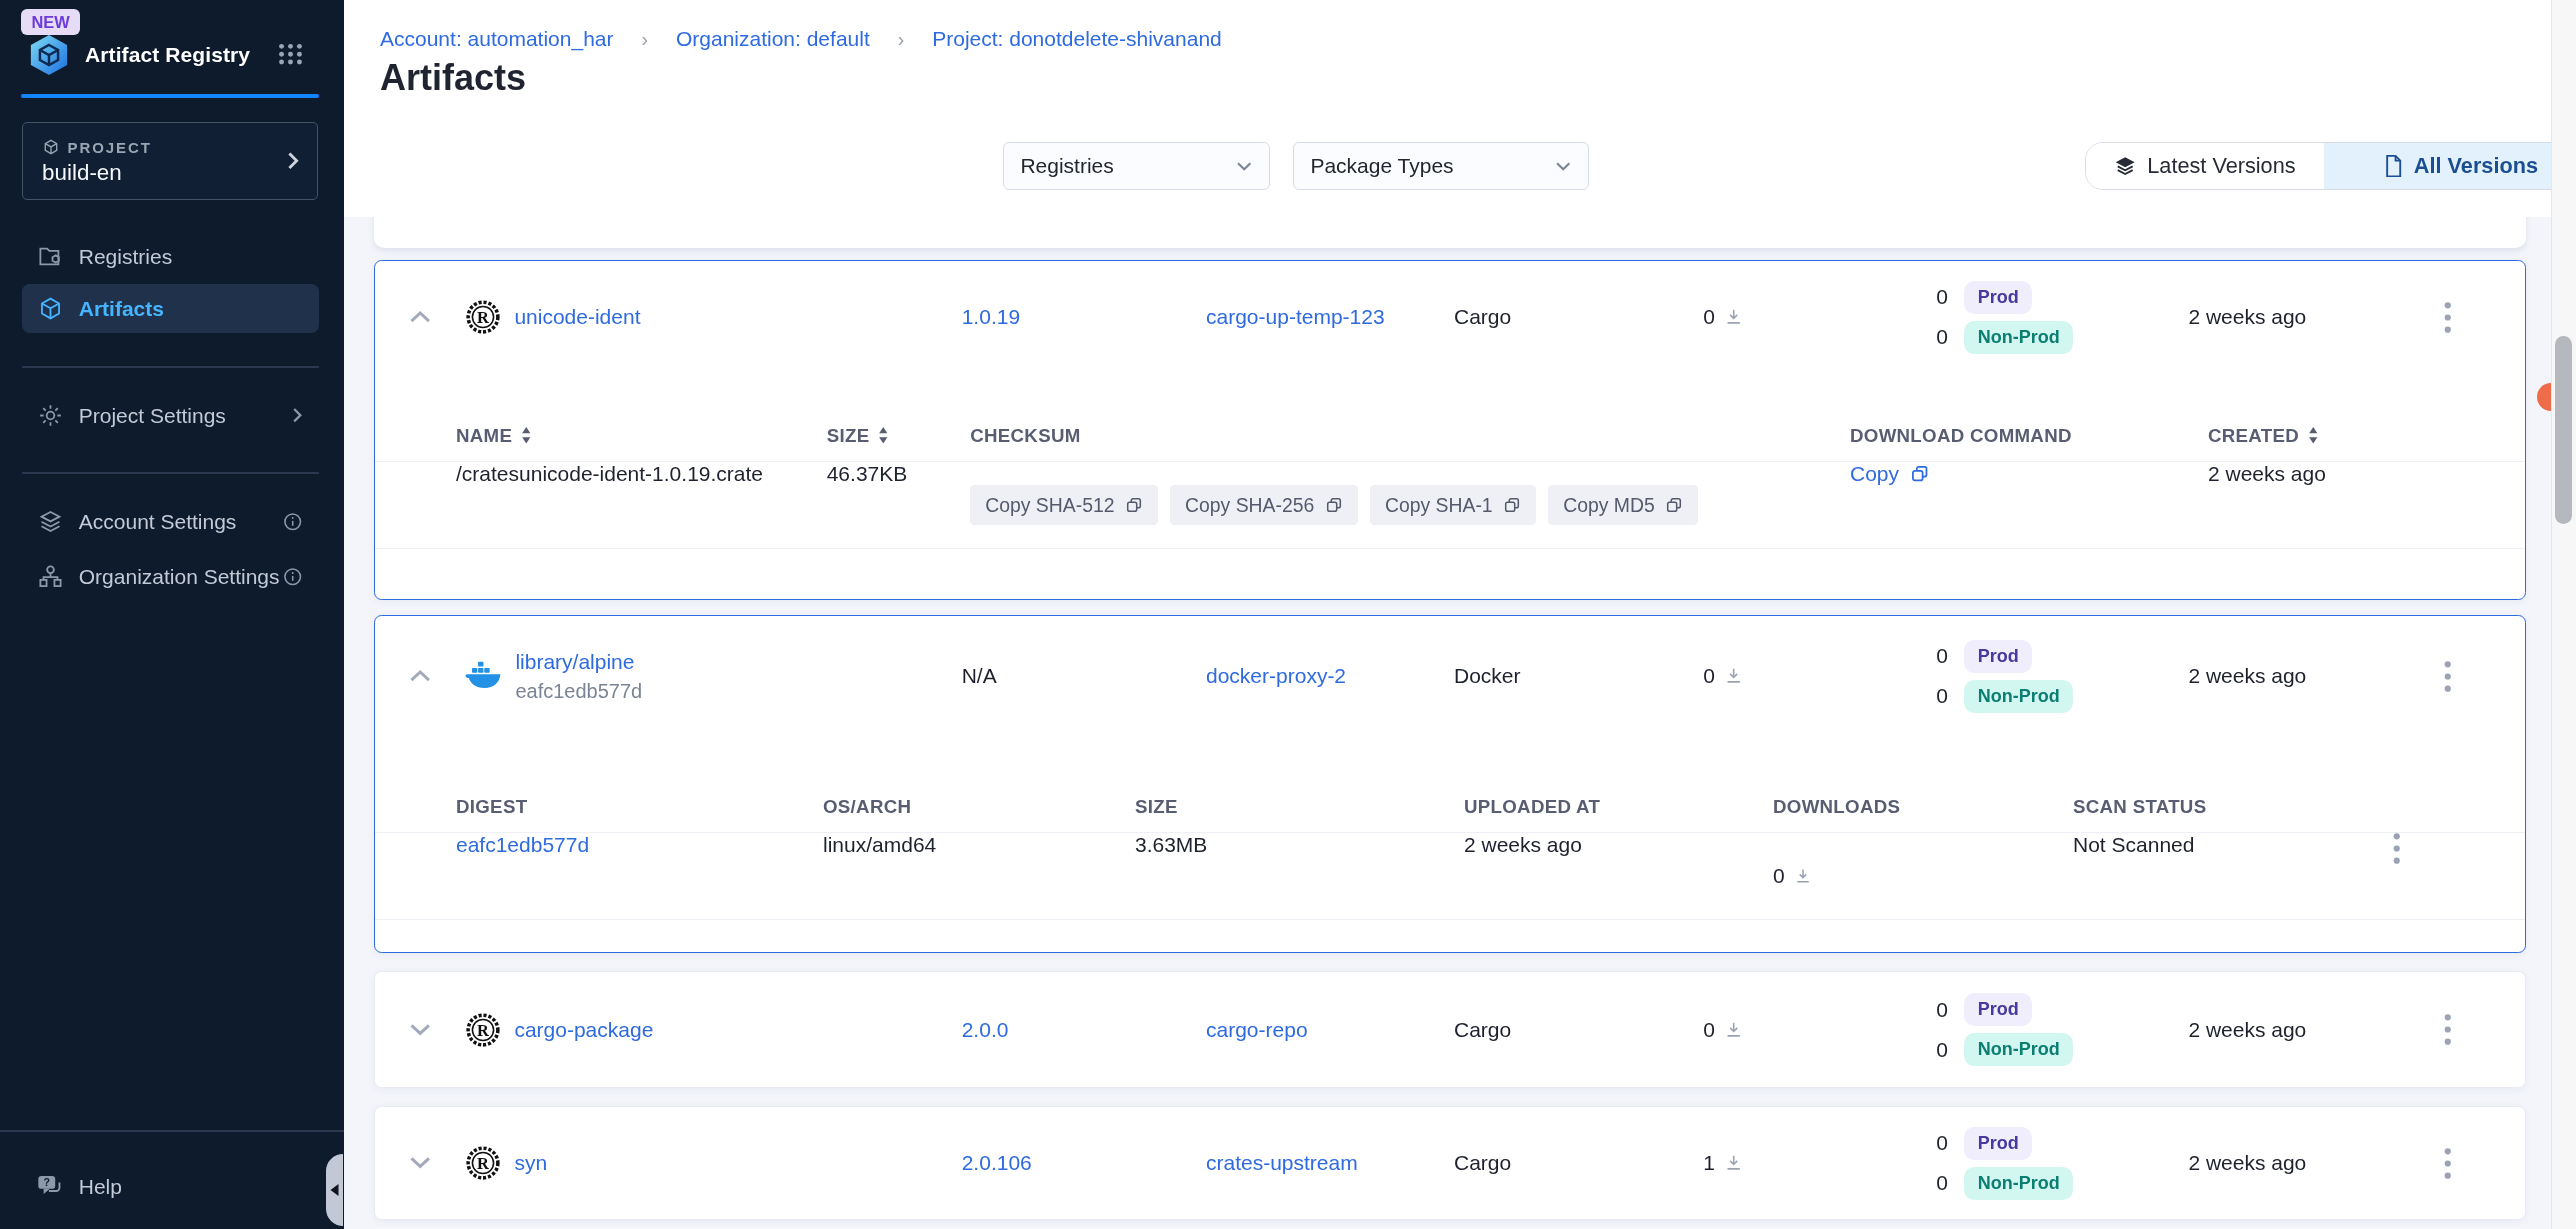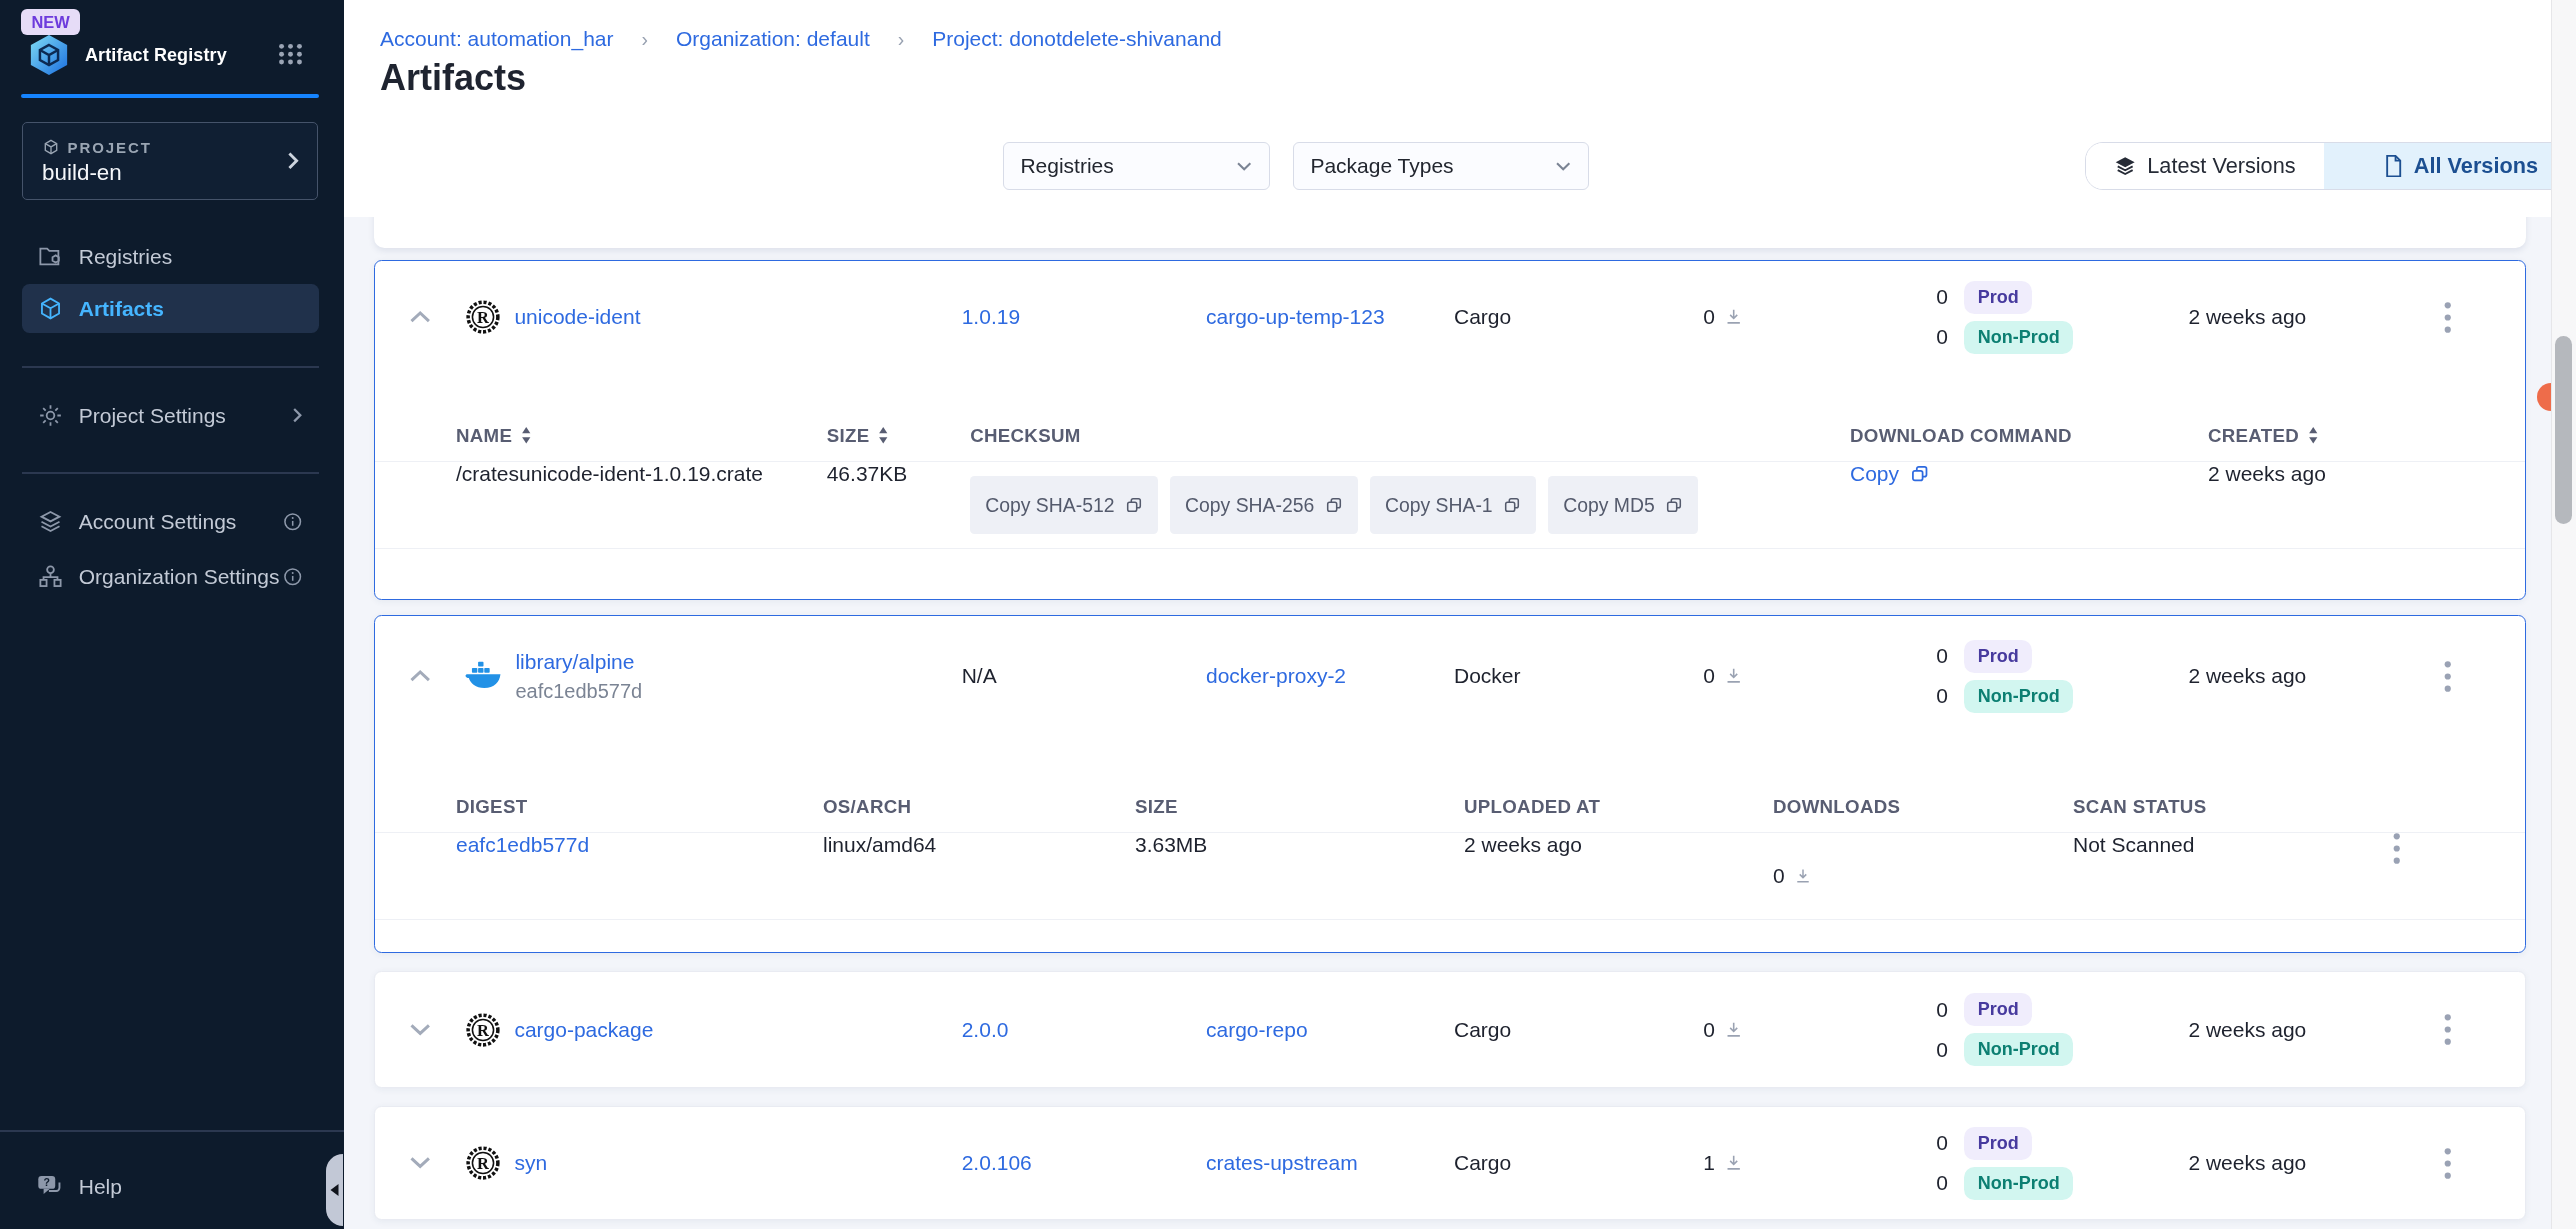--- a/index.html
+++ b/index.html
@@ -8,21 +8,21 @@
   position: relative; overflow: hidden;
   font-family: "Liberation Sans", "DejaVu Sans", sans-serif;
   background: #f3f5fa; color: #1e222e;
 }
 svg { display: block; }
 
 
 .sidebar { position: absolute; left: 0; top: 0; width: 344px; height: 1230px; background: #0d1b2c; z-index: 20; }
 .new-badge { position: absolute; top: 9px; left: 21px; background: #e6dcf7; color: #6d3bdc; font-size: 16.4px; font-weight: 700; padding: 3.7px 10.5px; border-radius: 6px; }
 .brand { position: absolute; top: 34px; left: 25px; display: flex; align-items: center; gap: 12px; }
-.brand-title { color: #ffffff; font-size: 18px; font-weight: 700; letter-spacing: 0.1px; }
+.brand-title { color: #ffffff; font-size: 21px; font-weight: 700; letter-spacing: 0.1px; }
 .grid-icon { position: absolute; top: 43px; left: 277px; cursor: pointer; }
 .brand-underline { position: absolute; top: 94px; left: 21px; width: 298px; height: 3.7px; background: #1584ff; border-radius: 2.2px; }
 .project-box { position: absolute; top: 122px; left: 21.7px; width: 296px; height: 78px; border: 1.5px solid #45536a; border-radius: 5px; background: #101f33; cursor: pointer; }
 .project-top { position: absolute; top: 15px; left: 19.4px; display: flex; align-items: center; gap: 7.5px; color: #9aa5b3; }
 .project-label { font-size: 15px; font-weight: 700; letter-spacing: 1.9px; }
 .project-name { position: absolute; top: 37px; left: 19.4px; color: #f5f7fa; font-size: 22.4px; font-weight: 500; }
 .project-chevron { position: absolute; right: 18px; top: 28px; color: #cdd4de; }
 .nav-item { position: absolute; left: 21.7px; width: 297px; height: 49px; display: flex; align-items: center; border-radius: 7.5px; color: #c3cad6; font-size: 21px; cursor: pointer; }
 .nav-item .nicon { width: 28px; margin-left: 15.7px; margin-right: 13.4px; color: #8d98aa; display: flex; }
 .nav-item .nlabel { flex: 1; }
@@ -85,21 +85,21 @@
 .tbl-head { display: flex; align-items: center; height: 52px; font-size: 18.7px; font-weight: 700; color: #585d72; letter-spacing: 0.3px; border-bottom: 1.5px solid #eef0f5; }
 .tbl-row { display: flex; height: 87px; font-size: 21px; border-bottom: 1.5px solid #eef0f5; }
 .sort-ic { margin-left: 9px; display: inline-flex; }
 .hcell { display: flex; align-items: center; }
 
 .f-name { width: 448px; padding-left: 81px; }
 .f-size { width: 142px; padding-left: 3.7px; }
 .f-checksum { width: 885px; padding-left: 5.2px; display: flex; gap: 12px; align-items: center; }
 .f-cmd { width: 318px; }
 .f-created { flex: 1; padding-left: 40px; }
-.chip { height: 58px; display: inline-flex; align-items: center; gap: 10.5px; background: #eef0f6; border-radius: 4.5px; padding: 0 15px; font-size: 19.4px; color: #545a6c; font-weight: 500; cursor: pointer; }
+.chip { height: 40px; display: inline-flex; align-items: center; gap: 10.5px; background: #eef0f6; border-radius: 4.5px; padding: 0 15px; font-size: 19.4px; color: #545a6c; font-weight: 500; cursor: pointer; }
 .copy-link { display: inline-flex; align-items: center; gap: 10.5px; color: #2e6ae0; font-weight: 500; font-size: 21px; cursor: pointer; }
 
 .d-digest { width: 448px; padding-left: 81px; }
 .d-arch { width: 312px; }
 .d-size { width: 329px; }
 .d-up { width: 309px; }
 .d-dl { width: 300px; display: flex; align-items: center; gap: 9px; }
 .d-scan { width: 305px; }
 .d-menu { flex: 1; padding-left: 15px; display: flex; cursor: pointer; }
 

